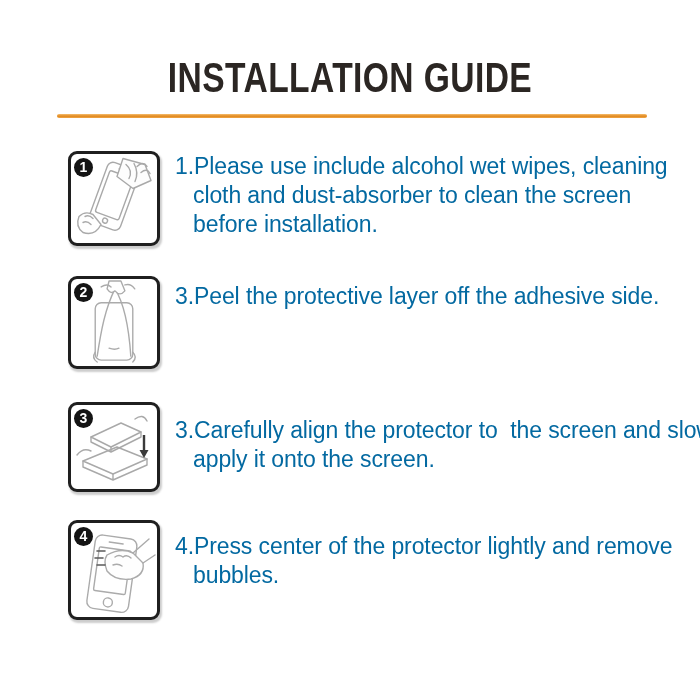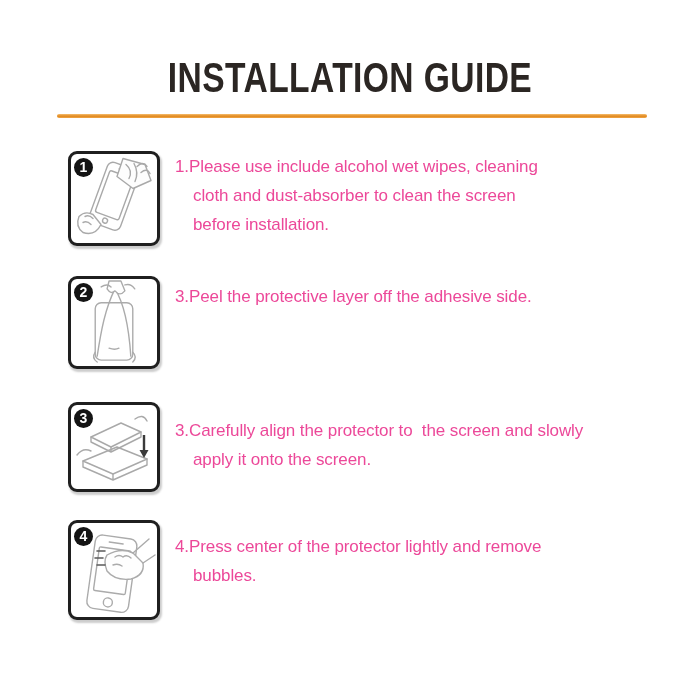--- a/index.html
+++ b/index.html
@@ -37,21 +37,21 @@
   .box svg{position:absolute;left:0;top:0;width:100%;height:100%}
 
   .badge{
     position:absolute;left:3px;top:4px;width:19px;height:19px;
     background:#141414;border-radius:50%;
     color:#fff;font-size:14px;line-height:19px;font-weight:700;text-align:center;
   }
 
   .step-text{
     position:absolute;left:175px;margin:0;
-    font-size:17px;line-height:29px;color:#ec4899;
+    font-size:23px;line-height:29px;color:#0369a1;
     letter-spacing:-0.1px;
     white-space:pre;
     padding-left:18px;text-indent:-18px;
   }
   #text1{top:152px}
   #text2{top:282px}
   #text3{top:416px}
   #text4{top:532px}
 </style>
 </head>

